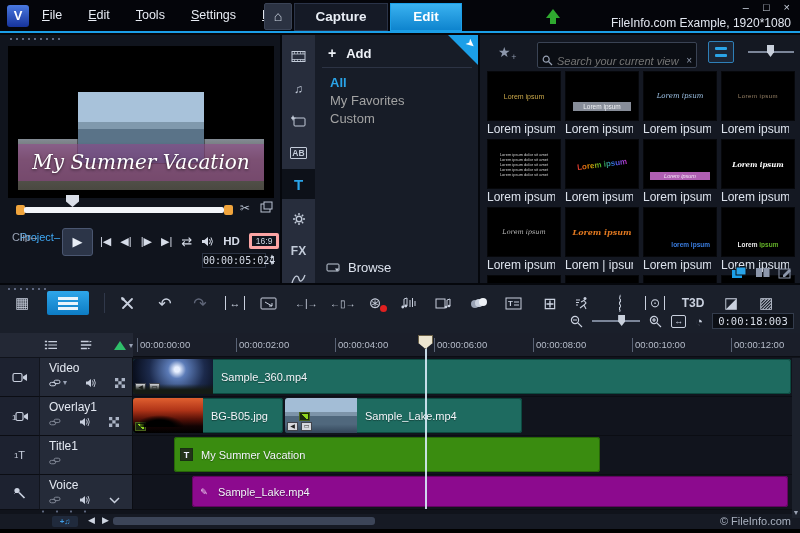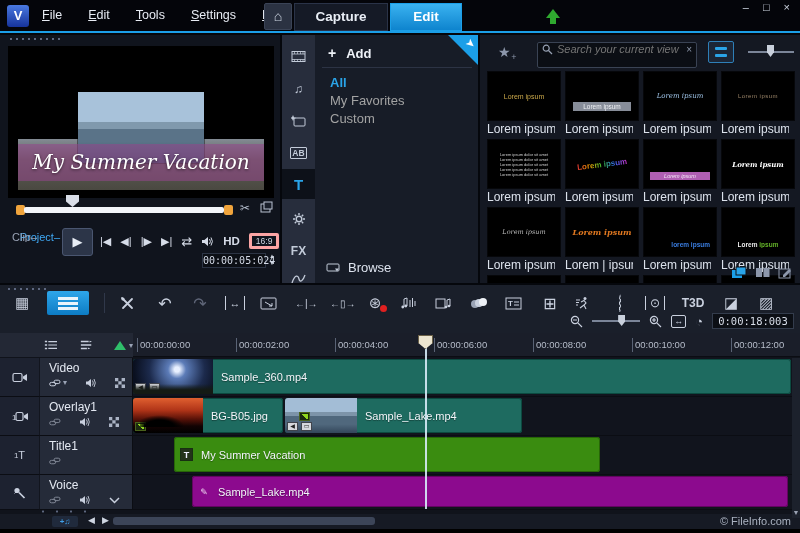--- a/index.html
+++ b/index.html
@@ -63,21 +63,21 @@
   .add-row .plus { margin-right:10px; font-size:14px; }
   .nav-sep { position:absolute; left:40px; right:6px; top:32px; border-top:1px solid #2c3344; }
   .cat { position:absolute; left:48px; font-size:13px; color:#a3a3a3; }
   .cat.sel { color:#2aa4e8; font-weight:bold; }
   .browse-row { position:absolute; left:44px; bottom:8px; font-size:13px; color:#dde3ee; display:flex; gap:8px; align-items:center; }
 
   
   .library-panel { position:absolute; left:480px; top:35px; width:320px; height:248px; background:#141822; overflow:hidden; }
   .star-add { position:absolute; left:18px; top:9px; color:#8d97ab; font-size:14px; }
   .star-add:after { content:"+"; font-size:9px; position:absolute; right:-6px; bottom:-2px; }
-  .searchbox { position:absolute; left:57px; top:7px; width:160px; height:20px; background:#0b0e14; border:1px solid #3a4354; border-radius:2px; display:flex; align-items:flex-end; padding:12px 4px; gap:4px; }
+  .searchbox { position:absolute; left:57px; top:7px; width:160px; height:20px; background:#0b0e14; border:1px solid #3a4354; border-radius:2px; display:flex; align-items:flex-start; padding:12px 4px; gap:4px; }
   .searchbox input { flex:1; background:transparent; border:none; outline:none; color:#c8cfd9; font-style:italic; font-size:11px; font-family:"Liberation Sans",sans-serif; min-width:0; }
   .searchbox .clear { color:#8d97ab; font-size:10px; }
   .view-toggle { position:absolute; left:228px; top:6px; width:26px; height:22px; background:#1c2636; border:1px solid #2e7fb8; border-radius:2px; }
   .view-toggle i { position:absolute; left:6px; right:6px; height:3px; background:#2aa4e8; border-radius:1px; }
   .zoom-slider { position:absolute; left:268px; top:16px; width:46px; height:2px; background:#7b8598; }
   .zoom-thumb { position:absolute; left:287px; top:10px; width:7px; height:12px; background:#c9d0dc; clip-path:polygon(0 0,100% 0,100% 60%,50% 100%,0 60%); }
   .lib-grid { position:absolute; left:7px; top:36px; width:308px; display:grid; grid-template-columns:repeat(4,74px); column-gap:4px; row-gap:2px; }
   .cell { width:68px; }
   .thumb { width:74px; height:50px; background:#000; border:1px solid #06070a; position:relative; display:flex; align-items:center; justify-content:center; overflow:hidden; }
   .cap { height:16px; font-size:12px; color:#dce2ec; text-align:center; line-height:16px; white-space:nowrap; overflow:hidden; }
@@ -167,20 +167,21 @@
   </div>
   <div class="home-btn">⌂</div>
   <div class="tab capture">Capture</div>
   <div class="tab edit">Edit</div>
   <div class="uparrow"></div>
   <div class="winctl">
     <span>–</span>
     <span>□</span>
     <span>×</span>
   </div>
+  <div class="wintitle">FileInfo.com Example, 1920*1080</div>
 </div>
 
 <div class="preview-panel">
   <div class="draghandle abs" style="left:8px;top:2px;width:52px;"></div>
   <div class="video-area">
     <div class="pano">
       <div class="pano-sand"></div>
       <div class="inner-video"></div>
       <div class="title-band"></div>
       <div class="preview-title">My Summer Vacation</div>

